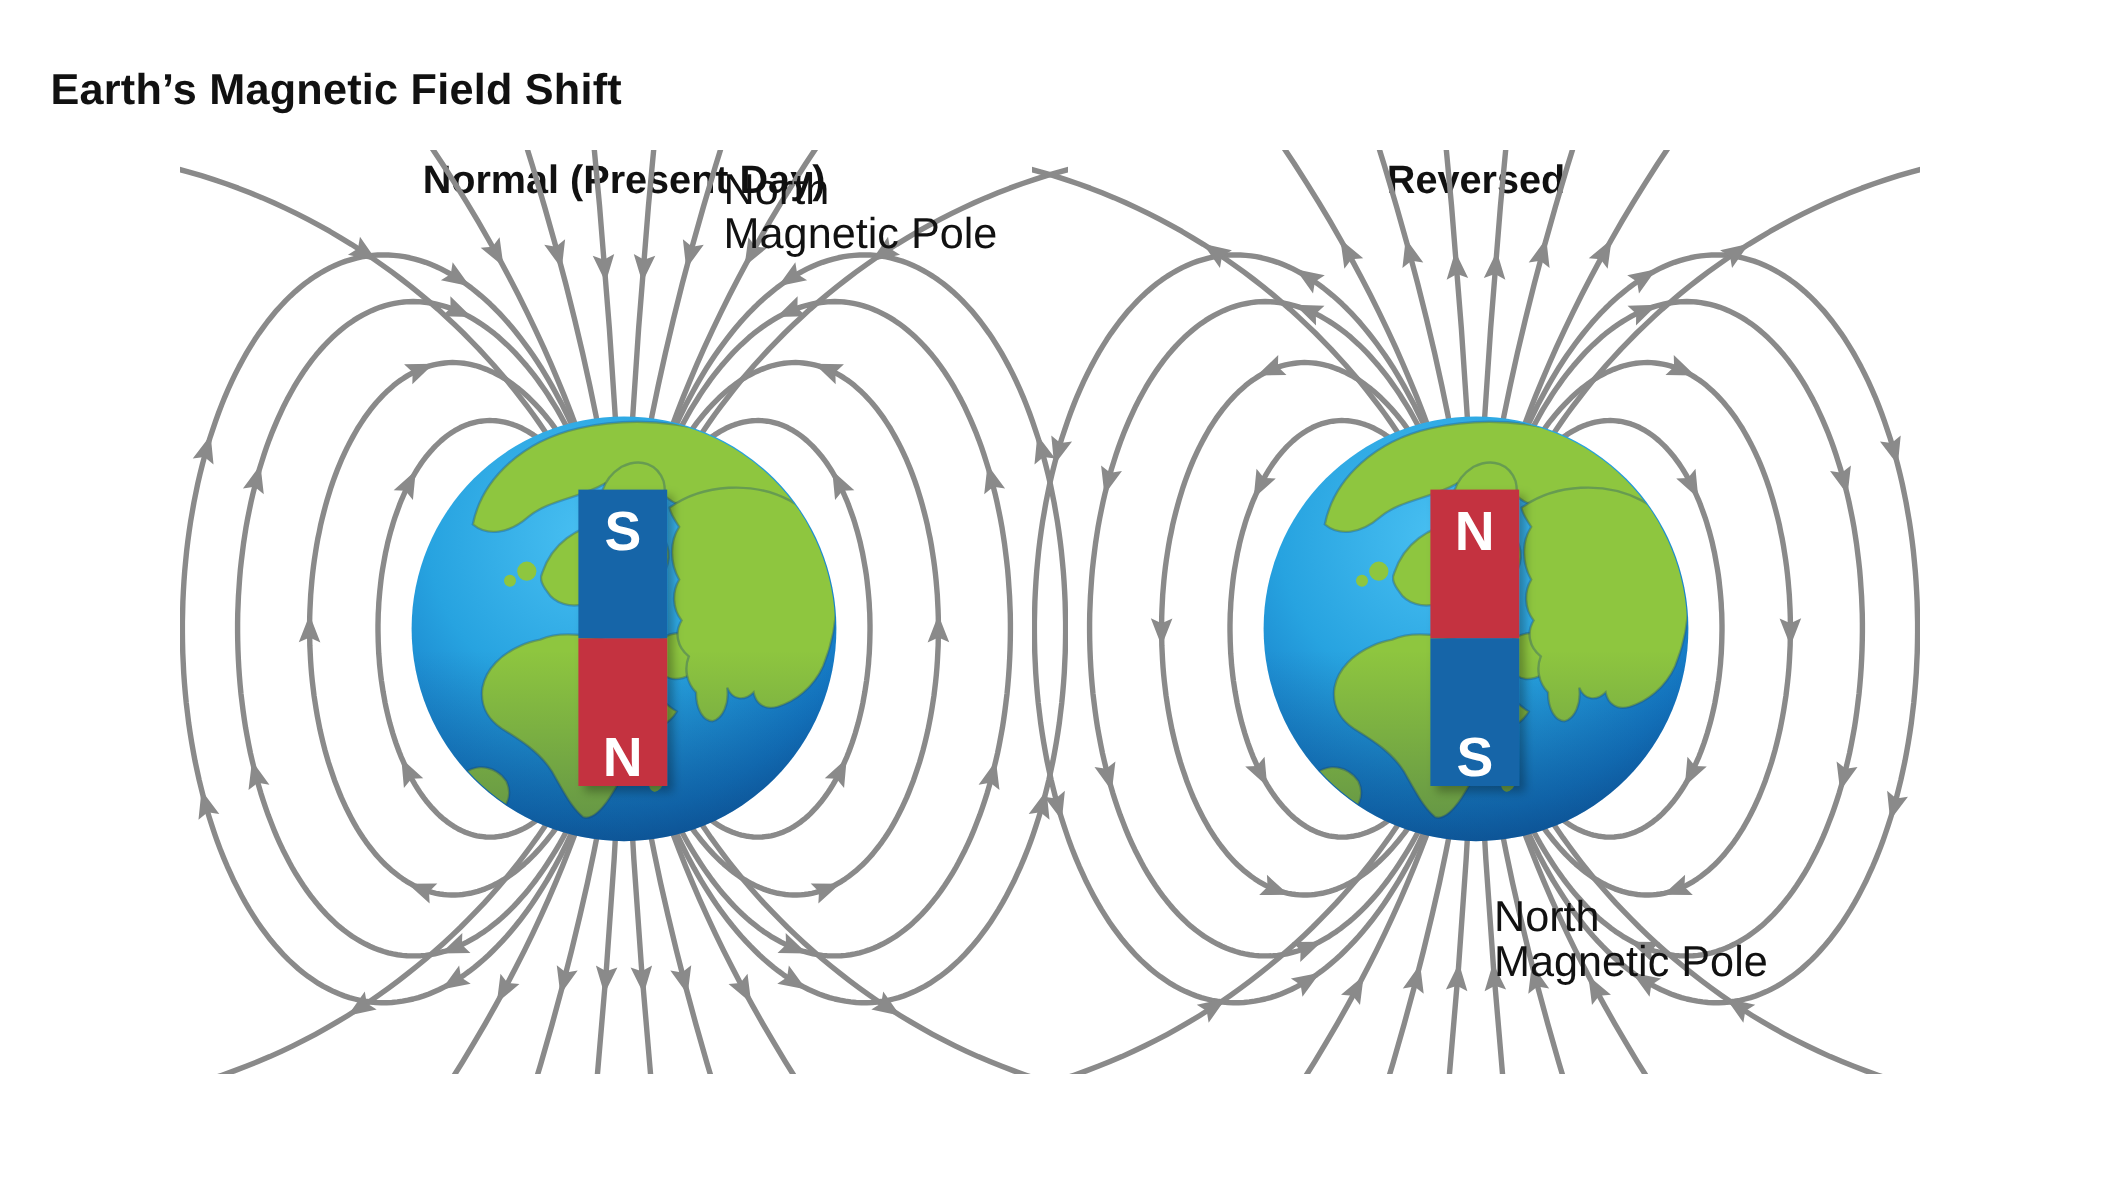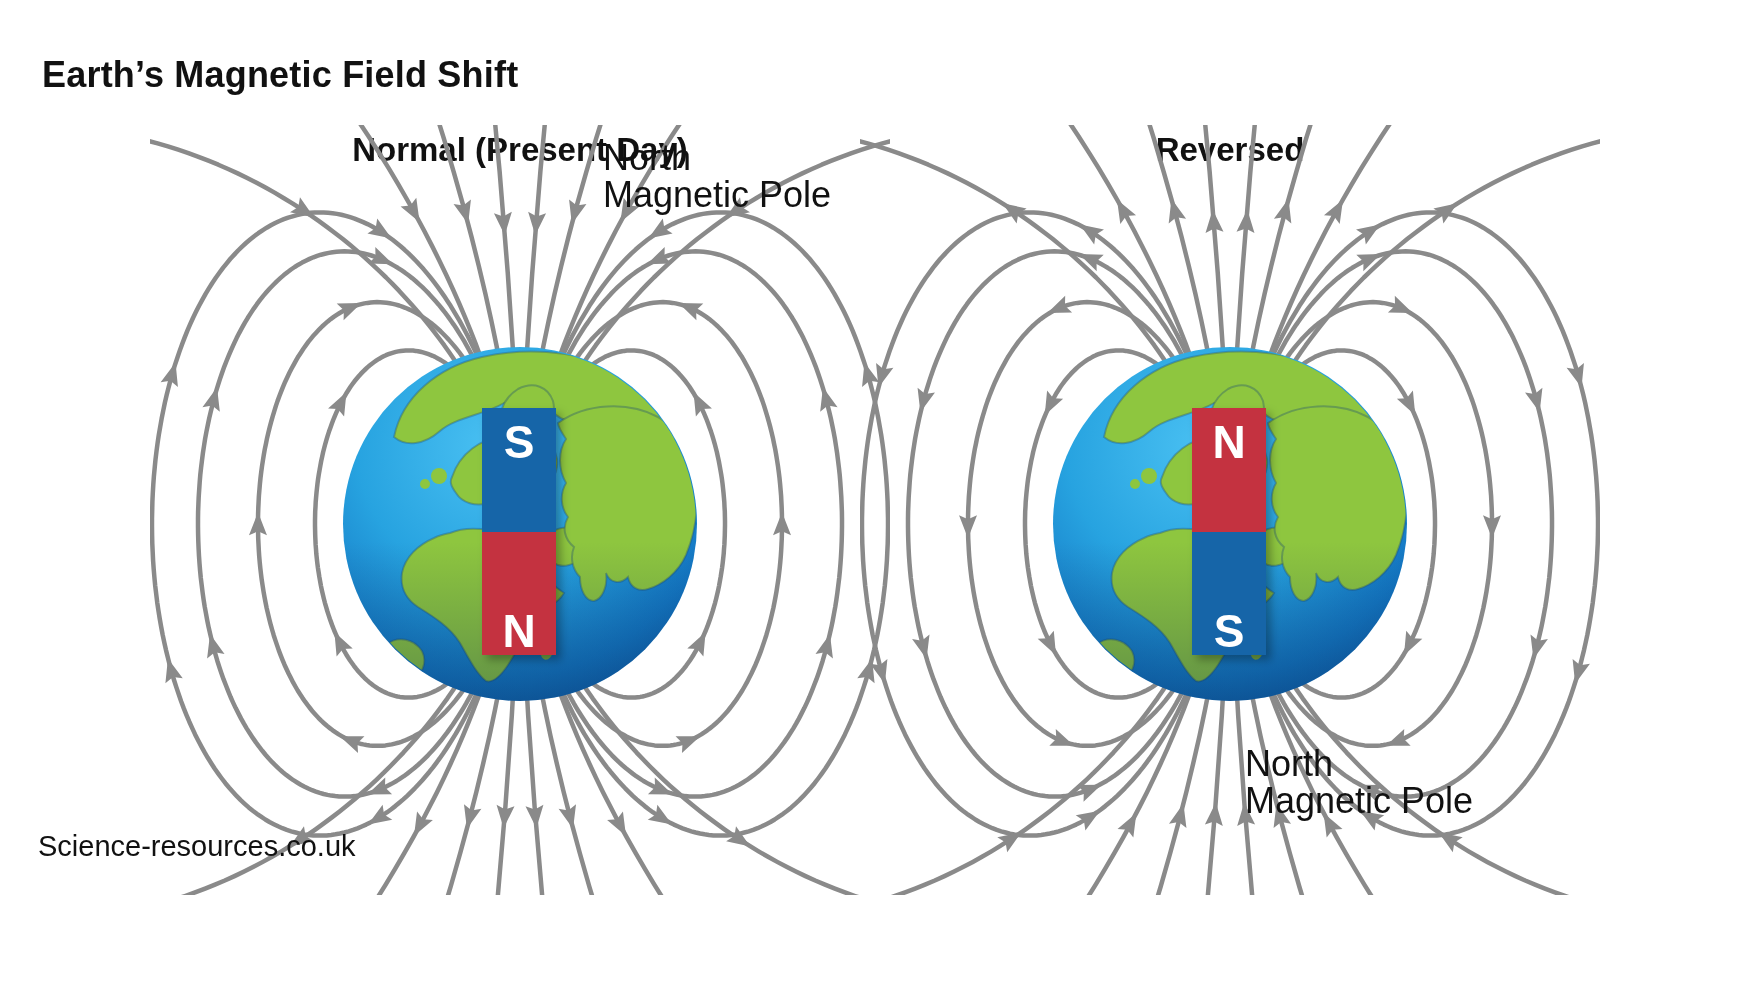--- a/index.html
+++ b/index.html
@@ -261,14 +261,13 @@
   <div class="pole-label normal">
     <div>North</div>
     <div>Magnetic Pole</div>
   </div>
 
   <div class="pole-label reversed">
     <div>North</div>
     <div>Magnetic Pole</div>
   </div>
 
-  <div class="footer-text">Science-resources.co.uk</div>
 </div>
 
 </body></html>

